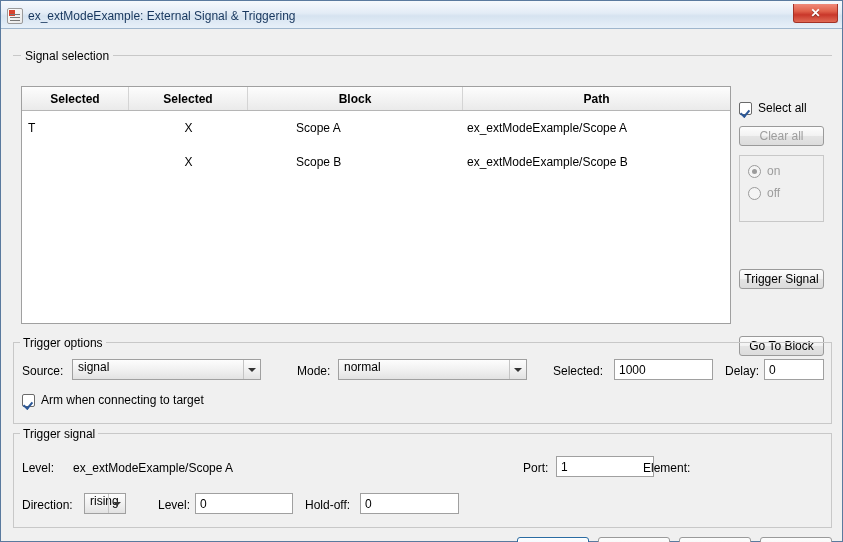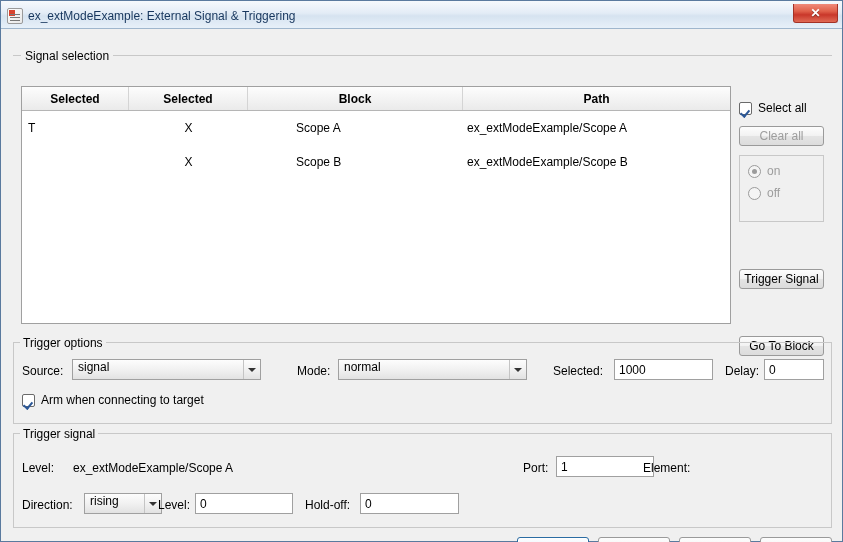--- a/index.html
+++ b/index.html
@@ -286,21 +286,21 @@
 
       <span class="lbl abs" style="left:8px; top:27px;">Level:</span>
       <span class="lbl abs" style="left:59px; top:27px;">ex_extModeExample/Scope A</span>
 
       <span class="lbl abs" style="left:509px; top:27px;">Port:</span>
       <div class="field abs" style="left:542px; top:22px; width:98px;">1</div>
 
       <span class="lbl abs" style="left:629px; top:27px;">Element:</span>
 
       <span class="lbl abs" style="left:8px; top:64px;">Direction:</span>
-      <div class="combo abs" style="left:70px; top:59px; width:78px;">
+      <div class="combo abs" style="left:70px; top:59px; width:42px;">
         <span>rising</span>
         <span class="arrow-box">
             <span class="arrow-down"></span>
           </span>
       </div>
 
       <span class="lbl abs" style="left:144px; top:64px;">Level:</span>
       <div class="field abs" style="left:181px; top:59px; width:98px;">0</div>
 
       <span class="lbl abs" style="left:291px; top:64px;">Hold-off:</span>

